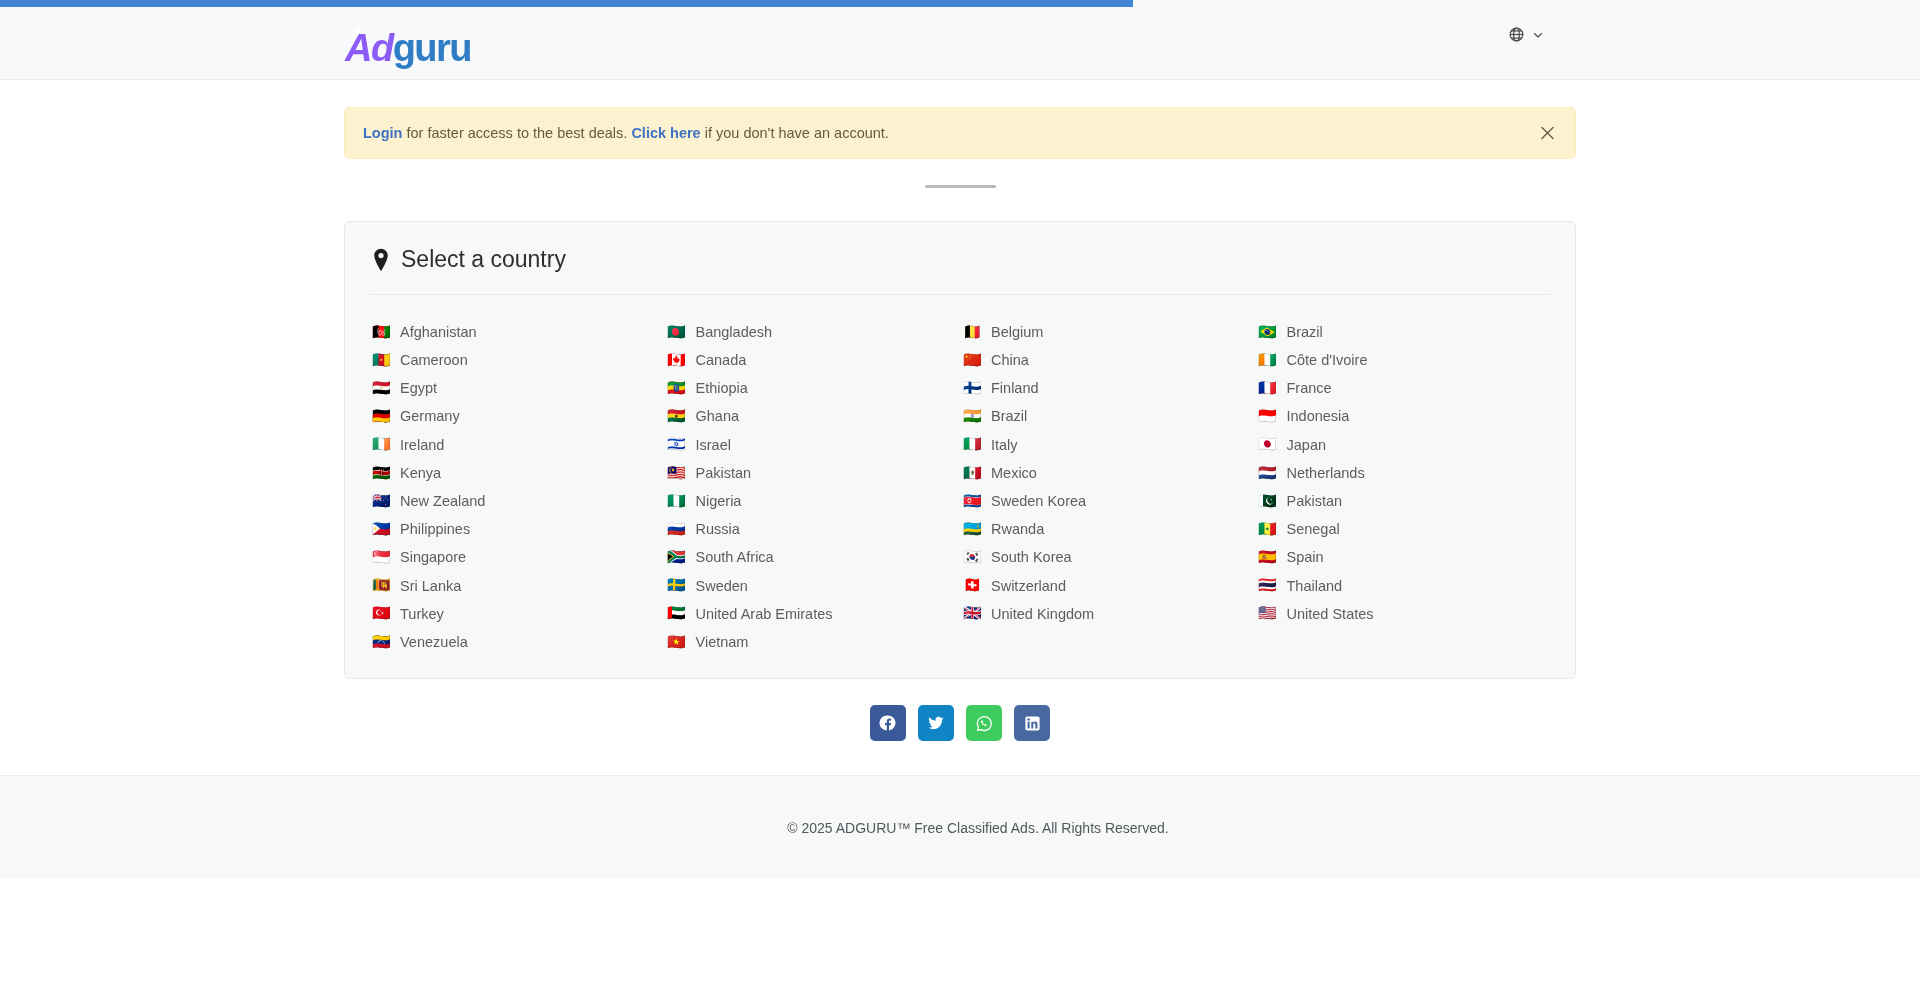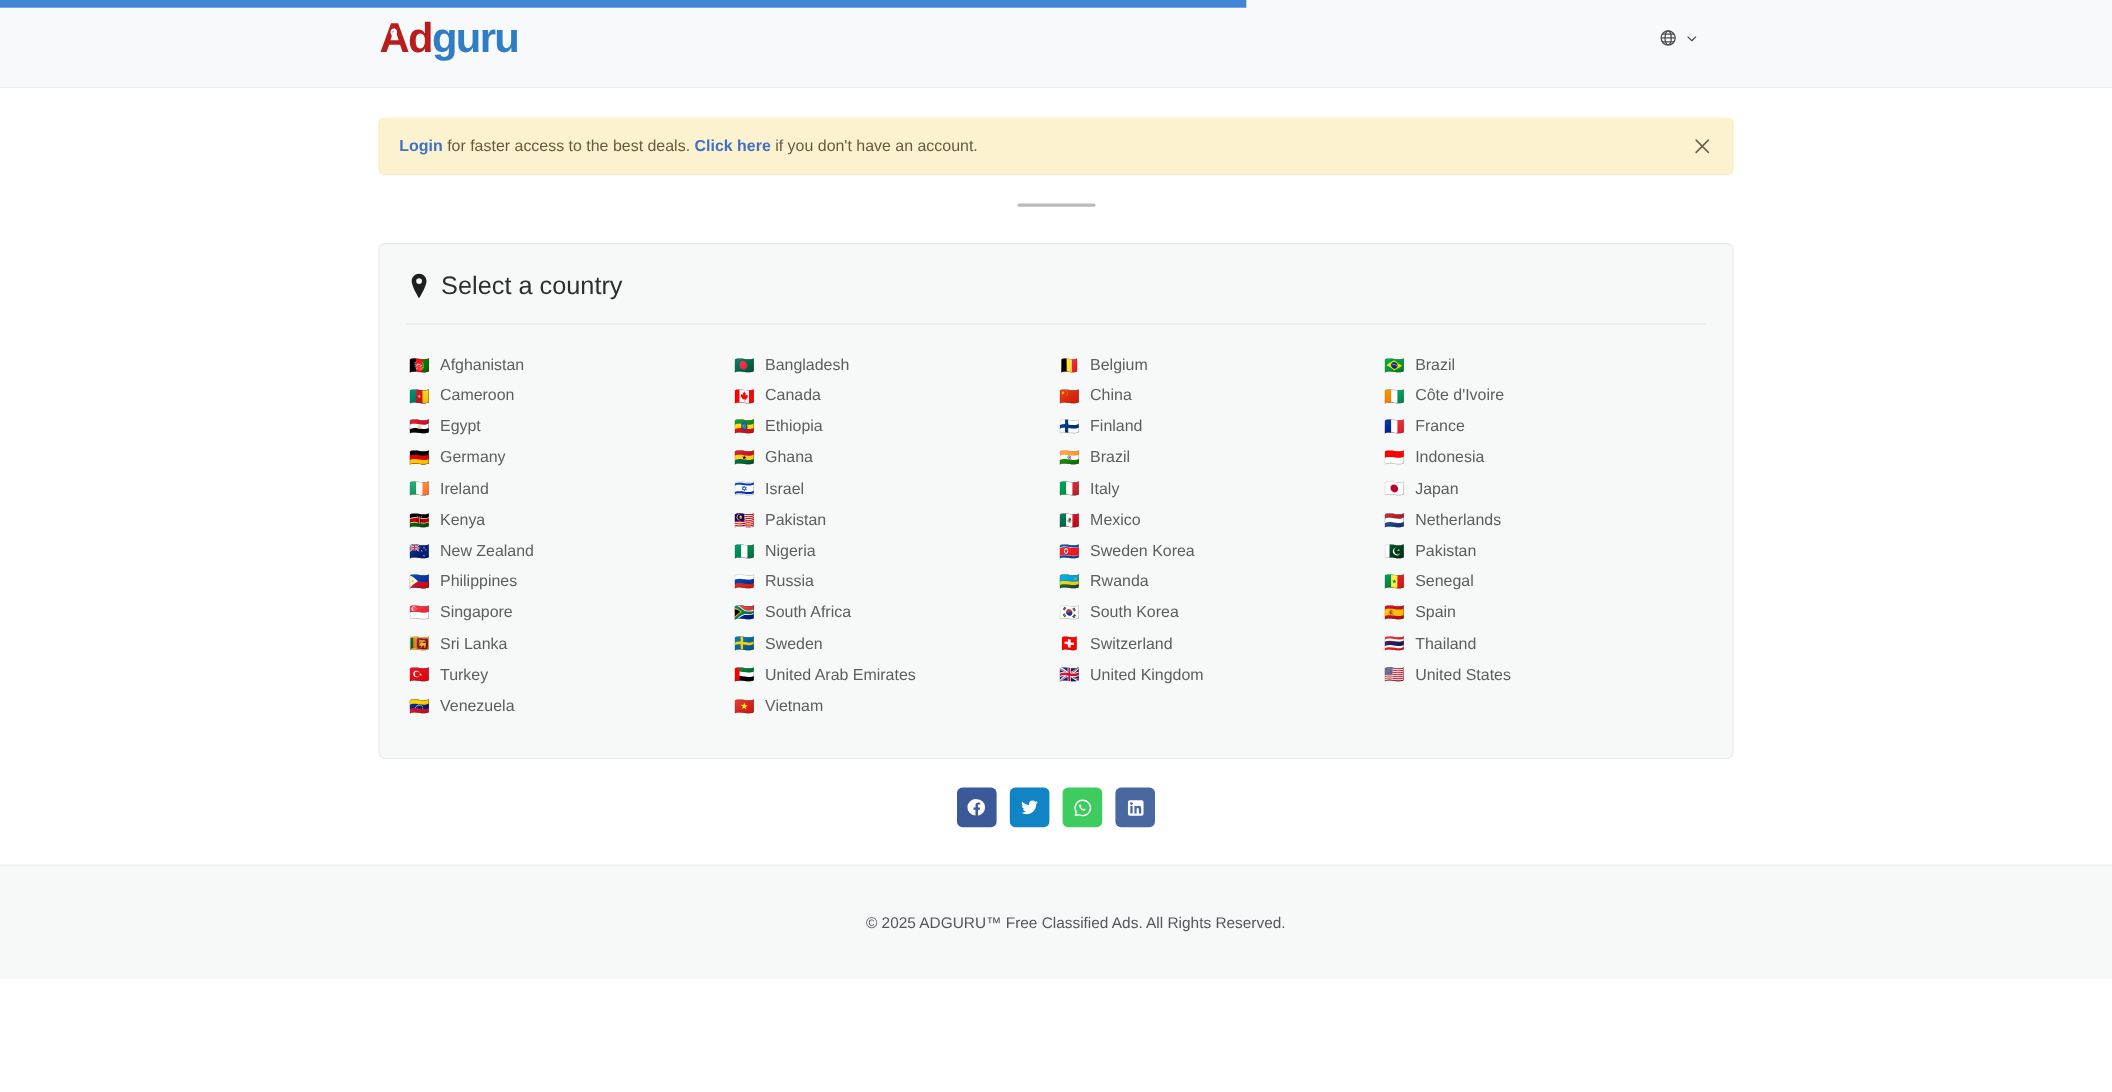--- a/index.html
+++ b/index.html
@@ -36,24 +36,25 @@
     left: 345px;
     top: 16px;
     font-size: 38px;
     font-weight: bold;
     letter-spacing: -1.5px;
     line-height: 1;
     display: flex;
     align-items: baseline;
   }
   .logo-ad {
-    color: #b91c1c;
+    color: #8b5cf6;
     position: relative;
-  }
-  .logo-guru { color: #2f7dc4; }
+    font-style: italic;
+  }
+  .logo-guru { color: #2f7dc4; margin-top: 13px; }
   .logo-pin {
     position: absolute;
     left: 7px;
     top: 9px;
     width: 12px;
     height: 12px;
   }
   #lang-switcher {
     position: absolute;
     right: 376px;
@@ -121,21 +122,21 @@
     margin: 26px auto 0;
     border-radius: 2px;
   }
 
   
   #country-card {
     margin-top: 33px;
     background: #f7f8f8;
     border: 1px solid #e7e8e8;
     border-radius: 6px;
-    padding: 0 24px 33px 24px;
+    padding: 0 24px 22px 24px;
   }
   #country-card-header {
     display: flex;
     align-items: center;
     gap: 11px;
     padding: 24px 0 21px 3px;
     border-bottom: 1px solid #e6e7e7;
     font-size: 23px;
     color: #2e2e2e;
   }

